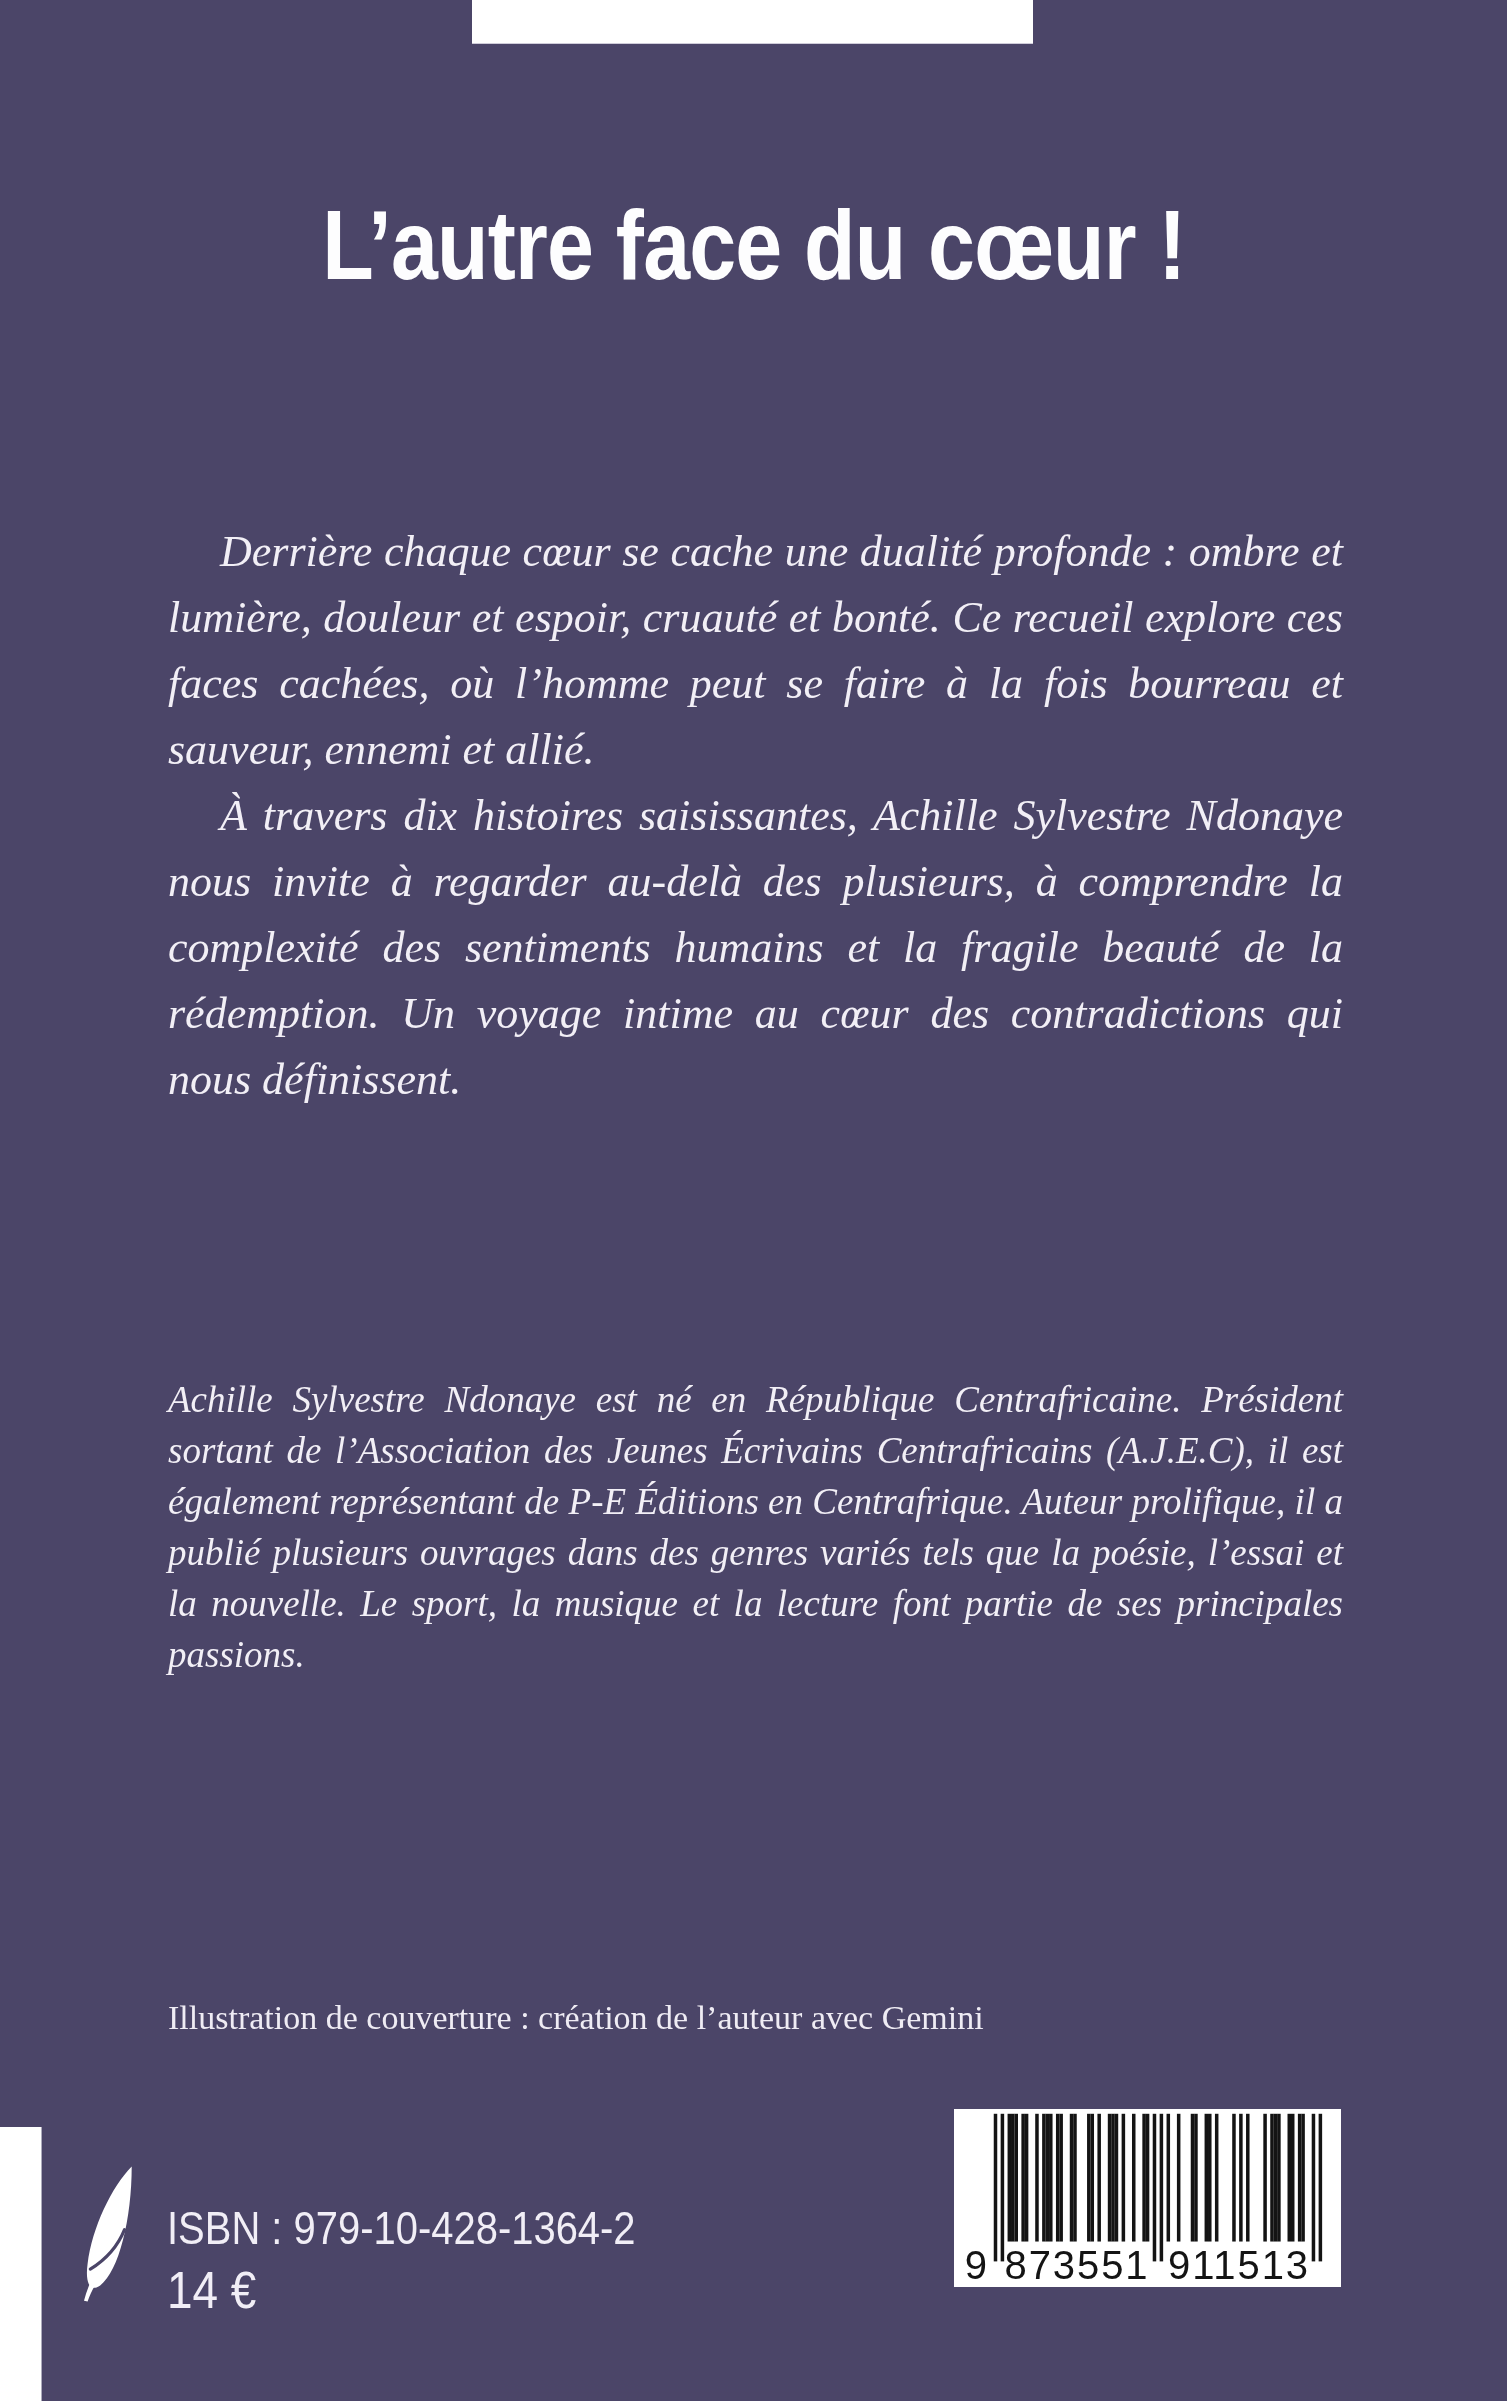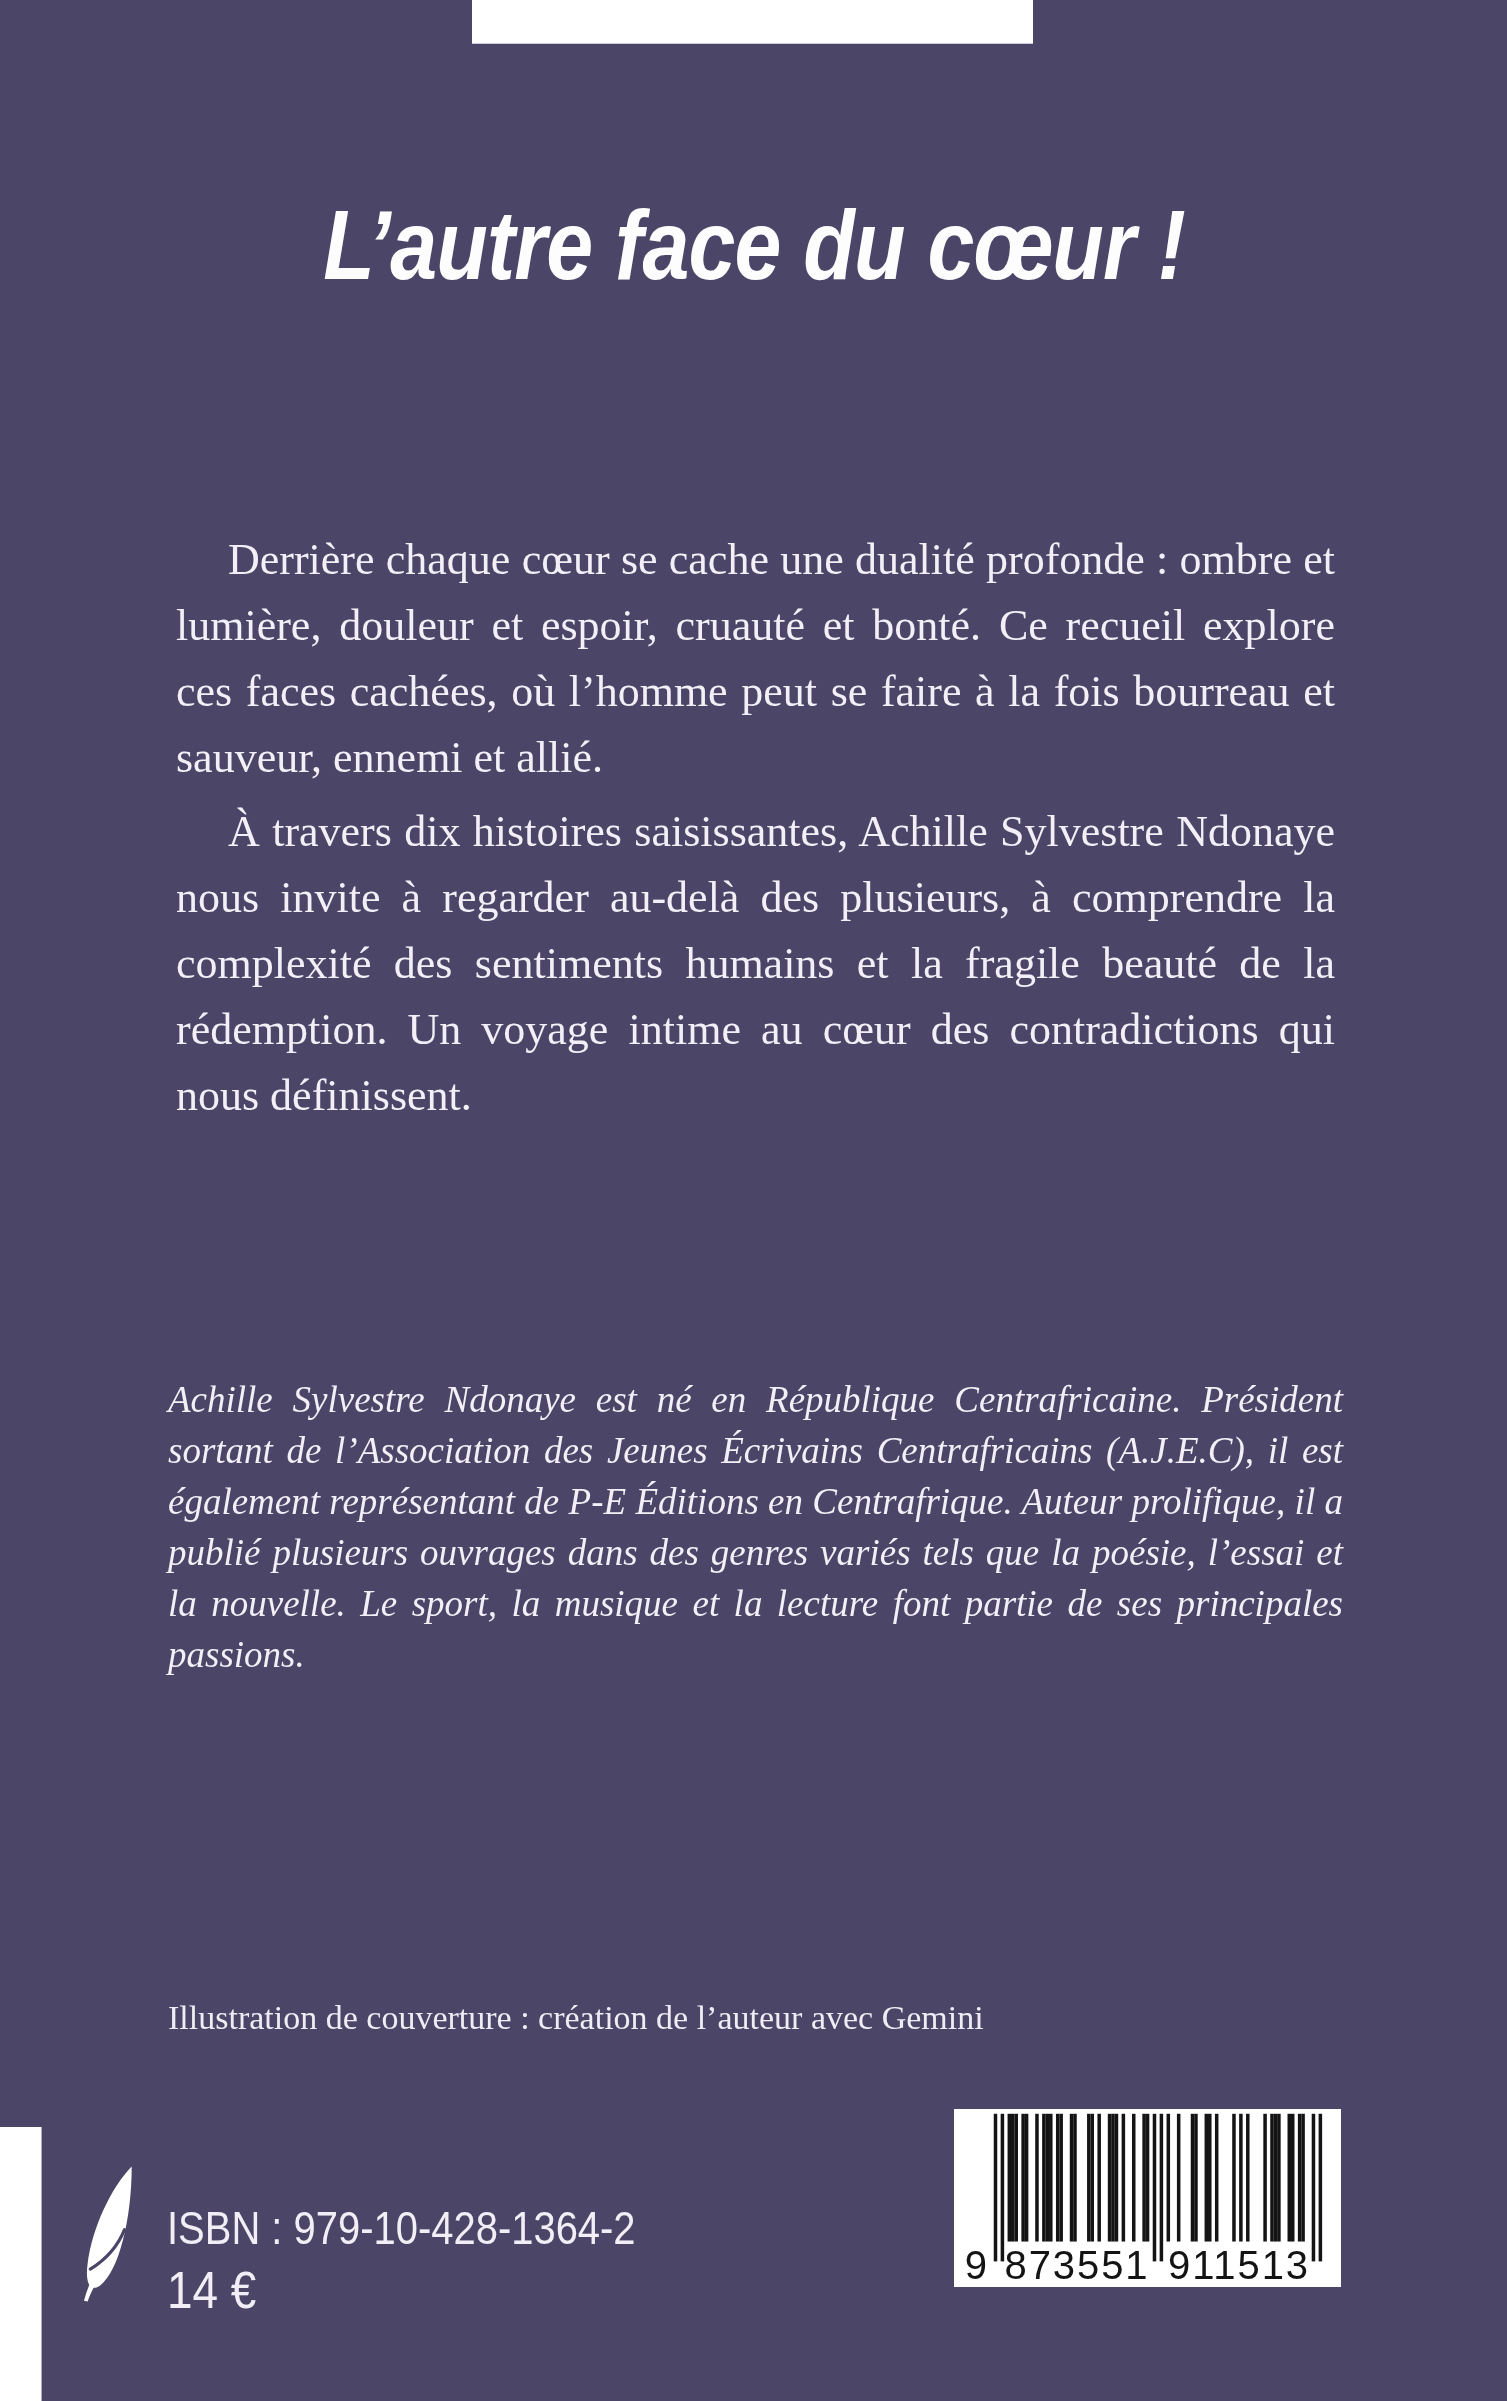--- a/index.html
+++ b/index.html
@@ -13,28 +13,27 @@
   .top-tab{
     position:absolute;left:472px;top:0;width:561px;height:43px;
     background:#ffffff;border-bottom:1.9px solid #cfccd9;
   }
   .book-title{
     position:absolute;left:0;top:192px;width:100%;
     text-align:center;color:#fdfdfe;
     font-family:"Liberation Sans","DejaVu Sans",sans-serif;
     font-weight:700;font-size:98px;line-height:1.1;
     white-space:nowrap;
-    font-style:italic;
   }
   .book-title .squeeze{display:inline-block;transform:scaleX(0.86);transform-origin:center;letter-spacing:-0.9px;}
   .synopsis{
     position:absolute;left:168px;top:519px;width:1175px;
     color:#f2eff6;font-size:44px;line-height:66px;text-align:justify;
   }
-  .synopsis p{margin:8px;text-indent:52px;}
+  .synopsis p{margin:0;text-indent:52px;font-style:italic;}
   .bio{
     position:absolute;left:168px;top:1374px;width:1175px;
     color:#f2eff6;font-style:italic;font-size:37px;line-height:51px;text-align:justify;
   }
   .bio p{margin:0;font-style:italic;}
   .credit{
     position:absolute;left:168px;top:1997px;width:1175px;
     color:#efecf4;font-size:34px;line-height:42px;
   }
   .spine-strip{

